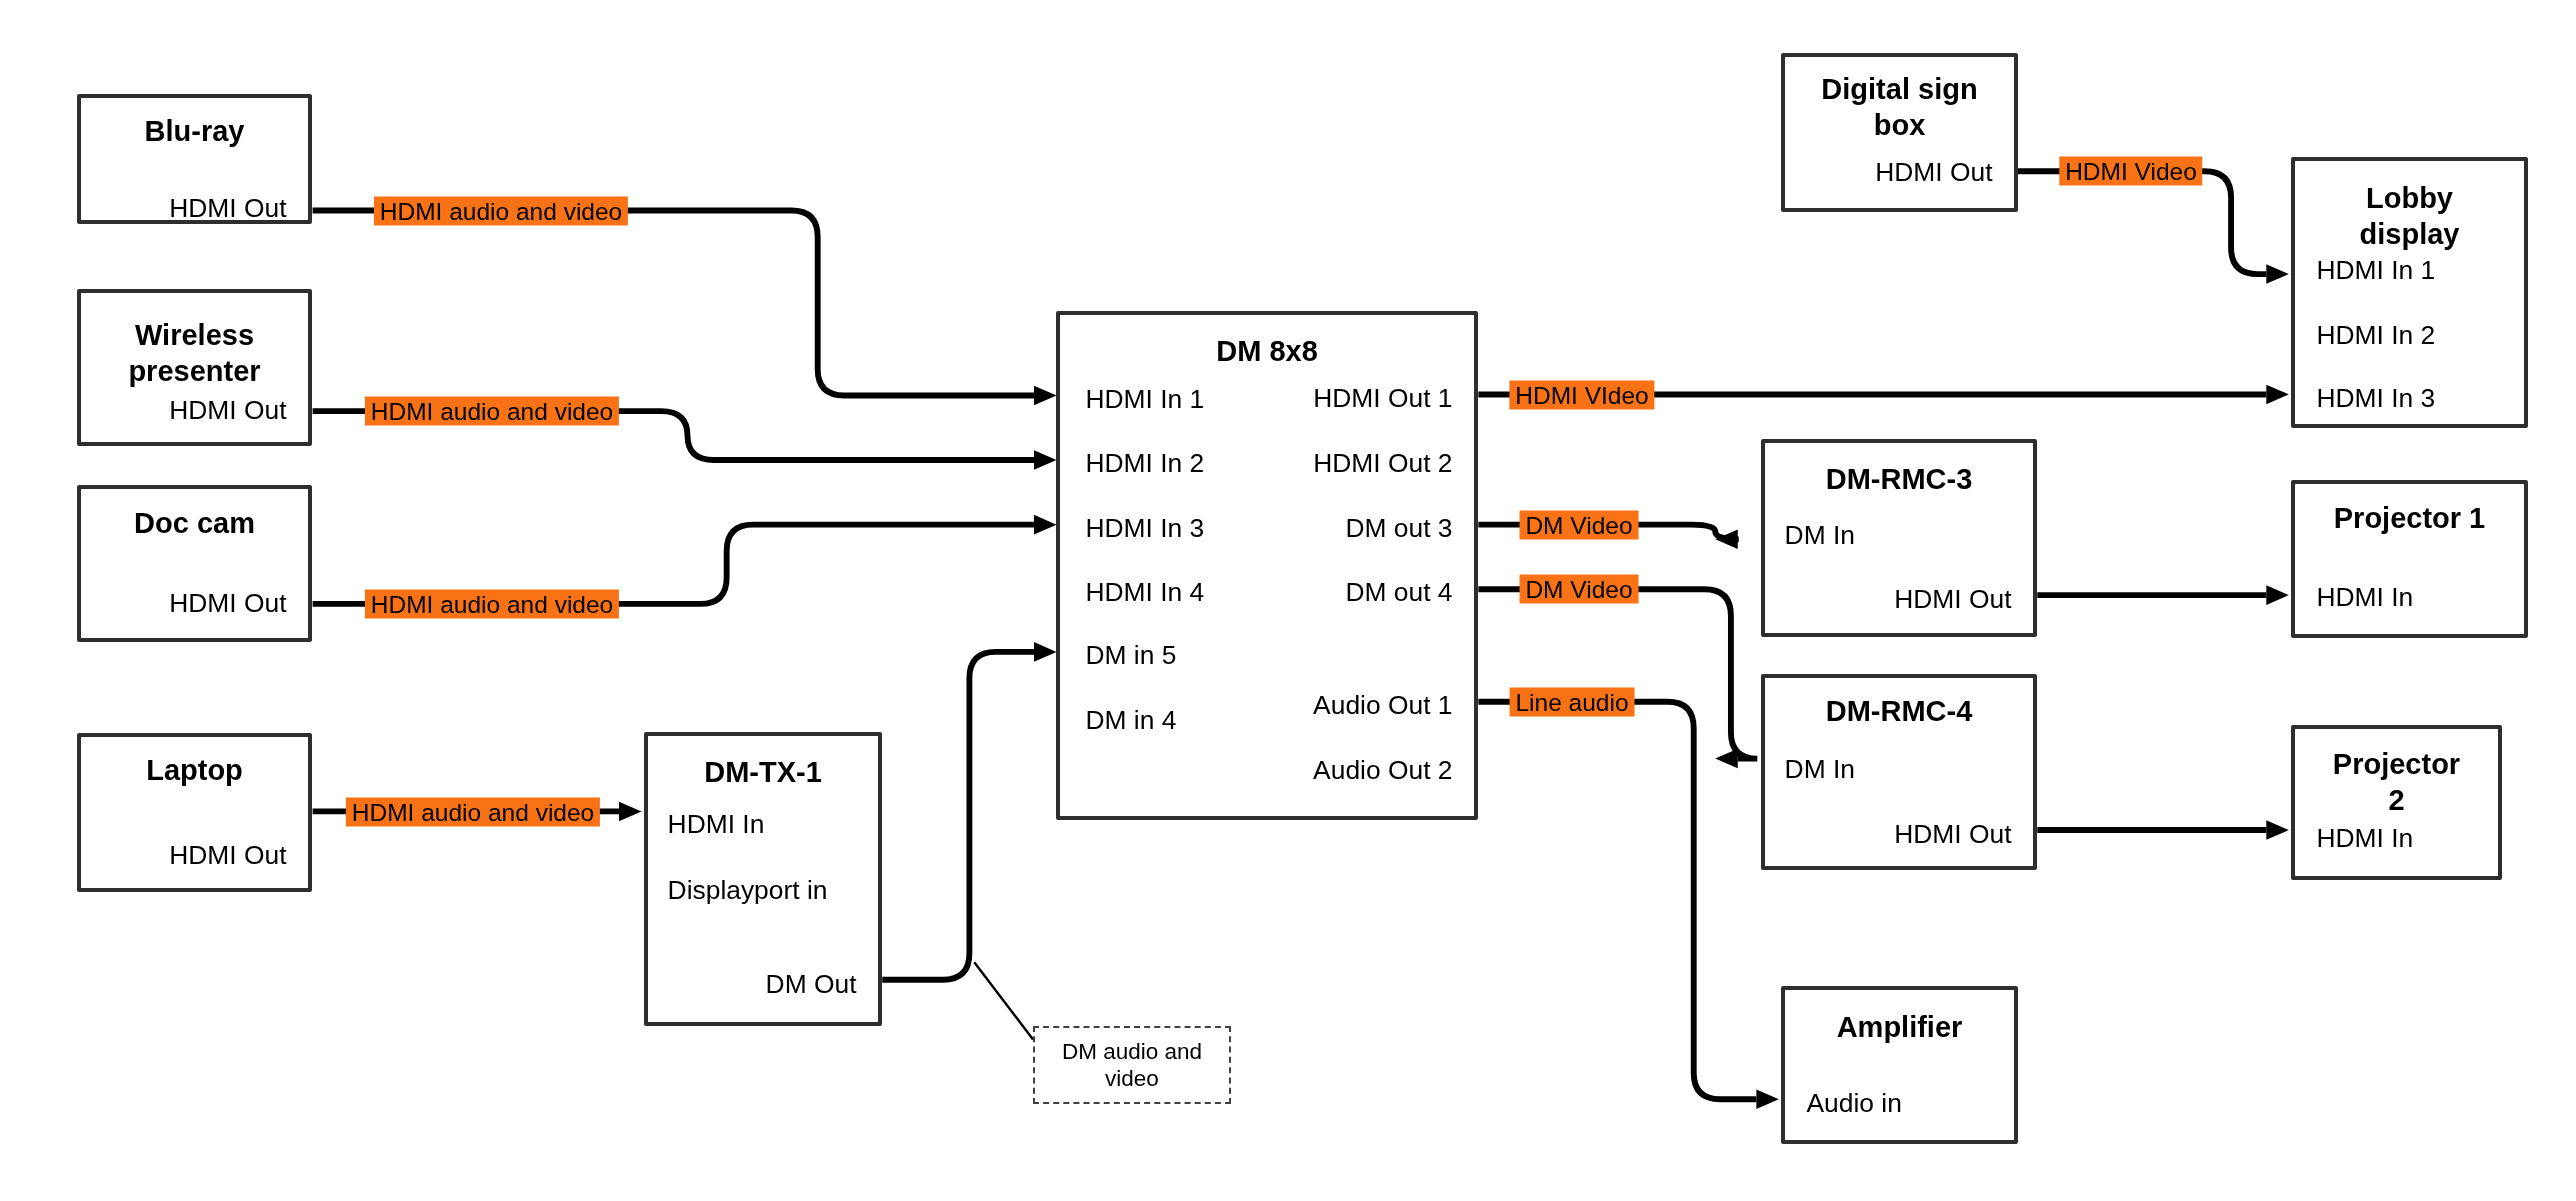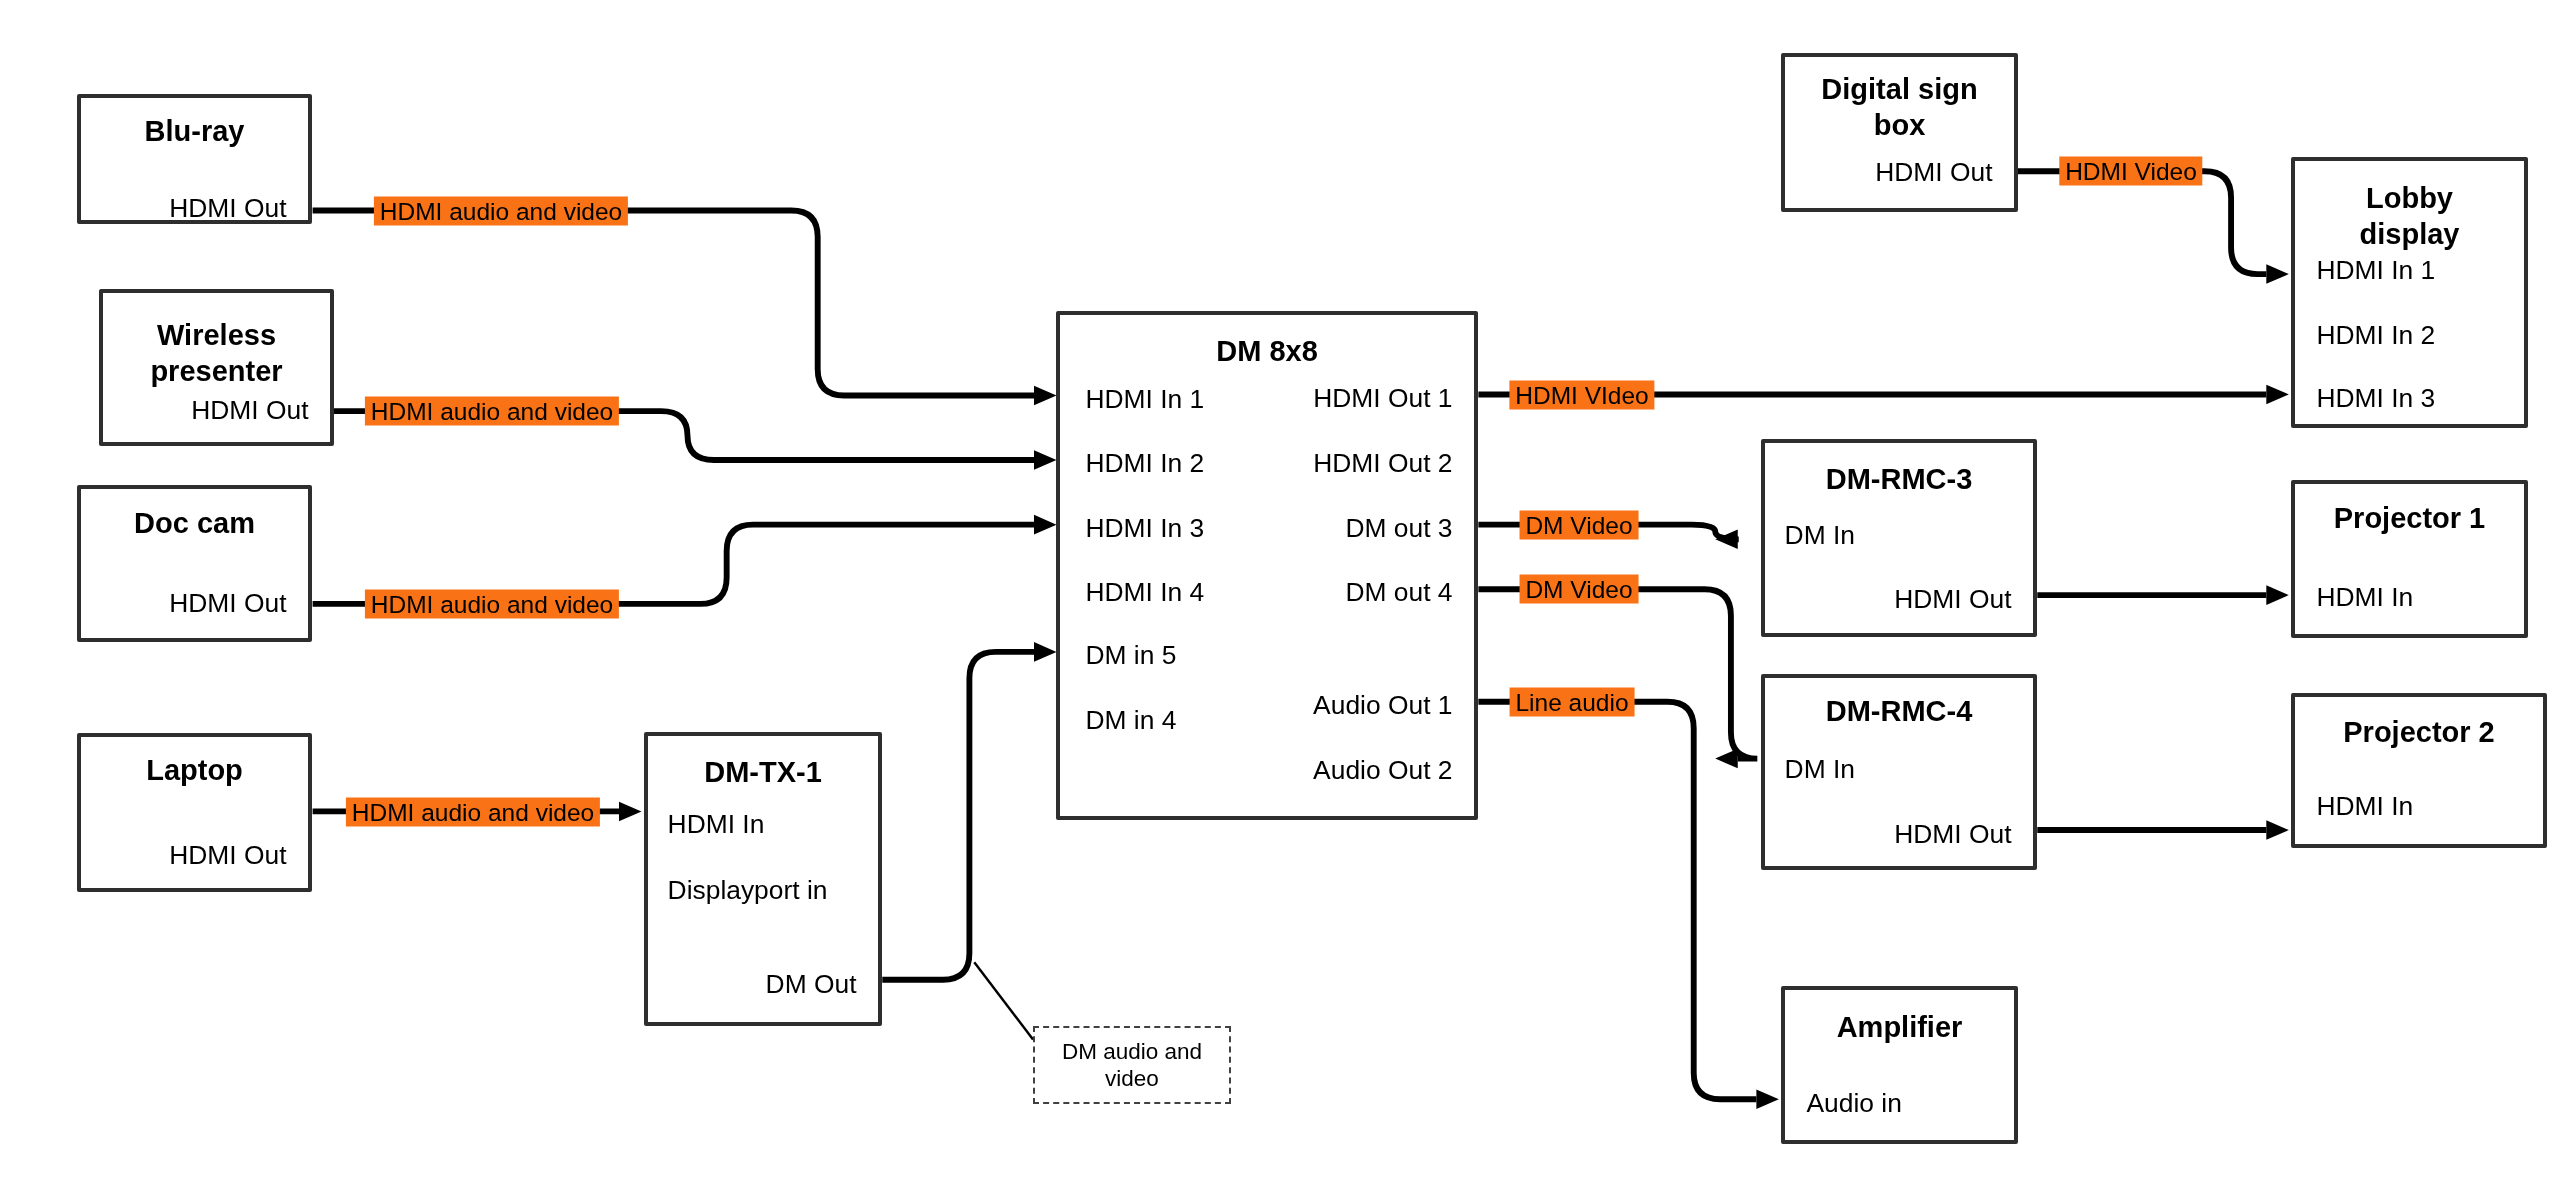--- a/index.html
+++ b/index.html
@@ -79,21 +79,21 @@
     <path class="wire" d="M 2081 608 H 2315" marker-end="url(#arr)"></path>
     <path class="wire" d="M 2081 848 H 2315" marker-end="url(#arr)"></path>
     <path class="leader" d="M 995 983 L 1055 1062"></path>
   </svg>
 
   <div class="node" style="left:77px;top:94px;width:235px;height:130px;padding-left:21px;">
     <div class="title" style="top:14.7px;">Blu-ray</div>
     <div class="port pr" style="top:92px;">HDMI Out</div>
   </div>
 
-  <div class="node" style="left:77px;top:289px;width:235px;height:157px;margin-left:22px;">
+  <div class="node" style="left:77px;top:289px;width:235px;height:157px;">
     <div class="title" style="top:23.5px;">Wireless presenter</div>
     <div class="port pr" style="top:99px;">HDMI Out</div>
   </div>
 
   <div class="node" style="left:77px;top:485px;width:235px;height:157px;">
     <div class="title" style="top:15.7px;">Doc cam</div>
     <div class="port pr" style="top:96px;">HDMI Out</div>
   </div>
 
   <div class="node" style="left:77px;top:691px;width:235px;height:159px;margin-top:42px;">
@@ -146,21 +146,21 @@
     <div class="title" style="top:14.7px;">DM-RMC-4</div>
     <div class="port pl" style="top:73px;left:19.6px;">DM In</div>
     <div class="port pr" style="top:138px;">HDMI Out</div>
   </div>
 
   <div class="node" style="left:2291px;top:480px;width:237px;height:158px;">
     <div class="title" style="top:15.7px;">Projector 1</div>
     <div class="port pl" style="top:95px;left:21.5px;">HDMI In</div>
   </div>
 
-  <div class="node" style="left:2291px;top:693px;width:256px;height:155px;">
+  <div class="node" style="left:2291px;top:725px;width:211px;height:155px;">
     <div class="title" style="top:16.6px;">Projector 2</div>
     <div class="port pl" style="top:91px;left:21.5px;">HDMI In</div>
   </div>
 
   <div class="node" style="left:1781px;top:986px;width:237px;height:158px;">
     <div class="title" style="top:18.6px;">Amplifier</div>
     <div class="port pl" style="top:95px;left:21.5px;">Audio in</div>
   </div>
 
   <div class="wlabel" style="left:501px;top:211px;">HDMI audio and video</div>

